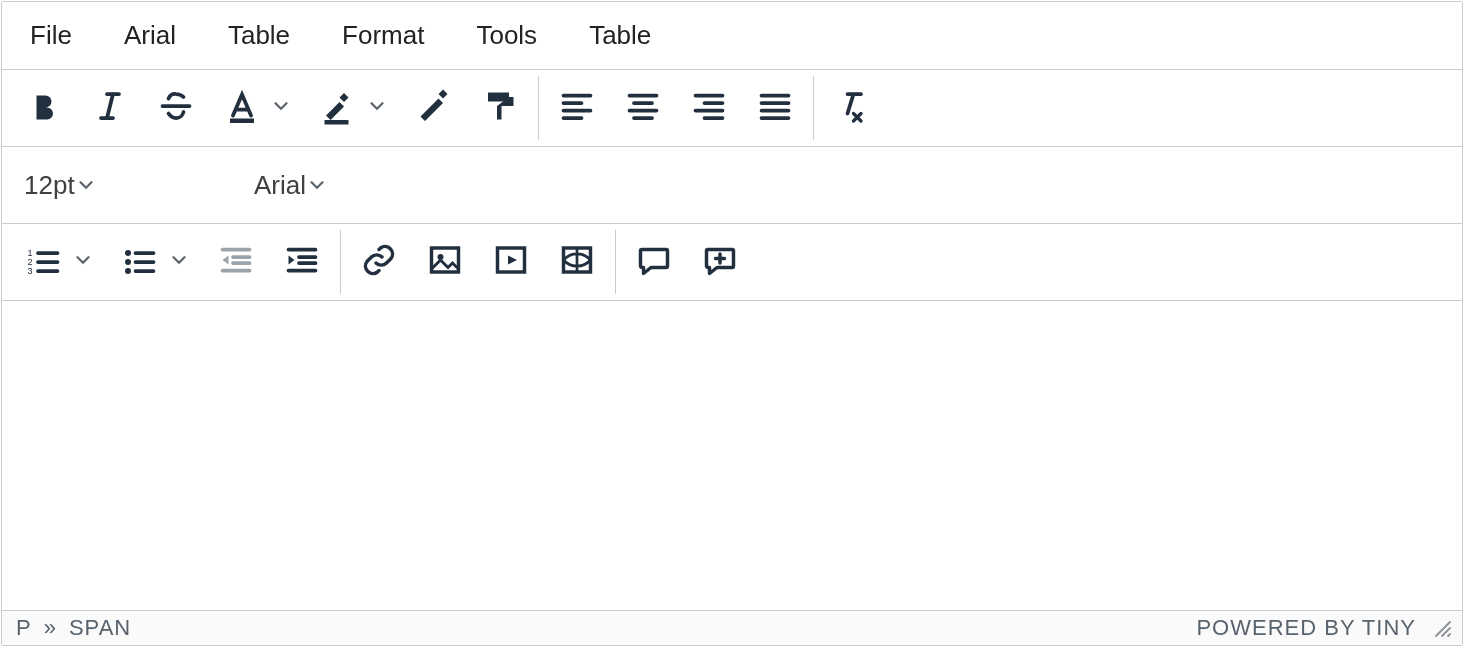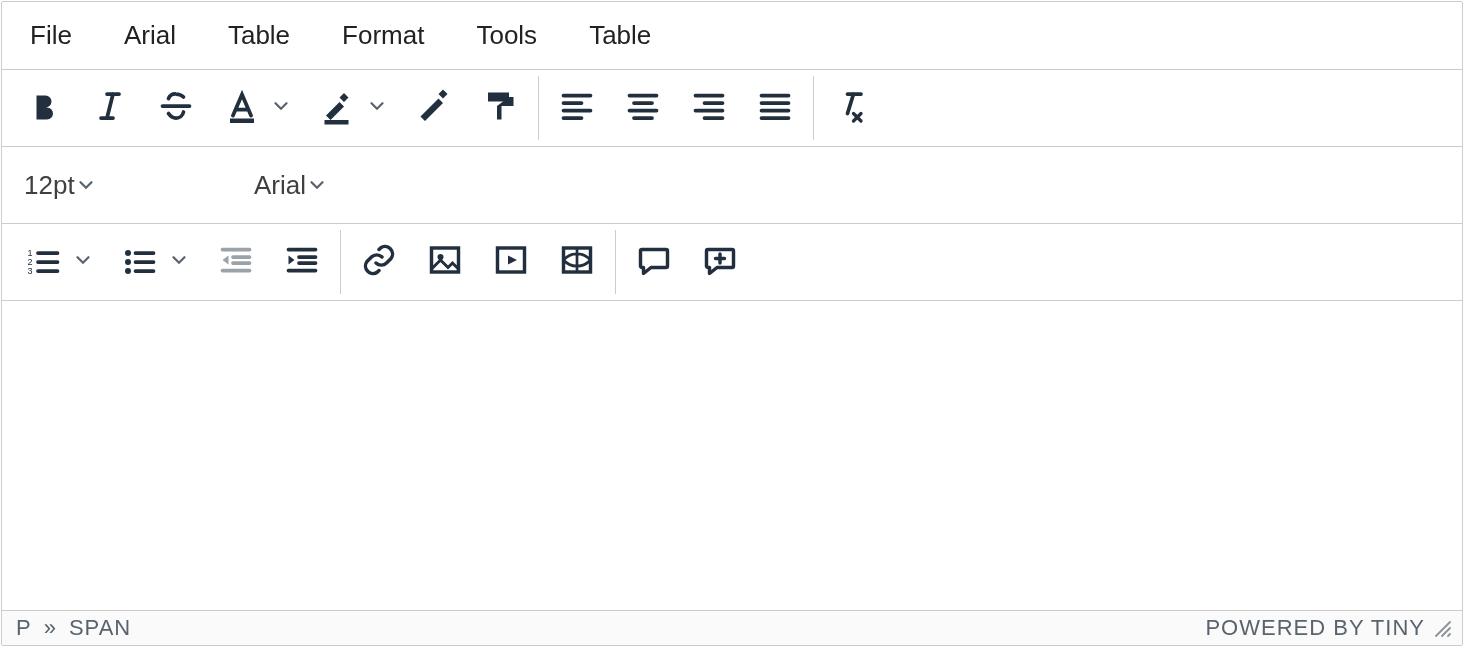--- a/index.html
+++ b/index.html
@@ -324,21 +324,21 @@
   </div>
 
   <div class="editor-body"></div>
 
   <div class="statusbar">
     <div class="breadcrumb">
       <span>P</span>
       <span>»</span>
       <span>SPAN</span>
     </div>
-    <div style="display:flex;align-items:center;gap:7px;">
+    <div style="display:flex;align-items:center;gap:16px;">
       <span>POWERED BY TINY</span>
       <span class="resize">
         <span>
           <svg viewBox="0 0 20 20">
               <path d="M4 18L18 4M10 18l8-8M16 18l2-2" stroke="#8a9199" stroke-width="1.8" stroke-linecap="round"></path>
             </svg>
         </span>
       </span>
     </div>
   </div>

